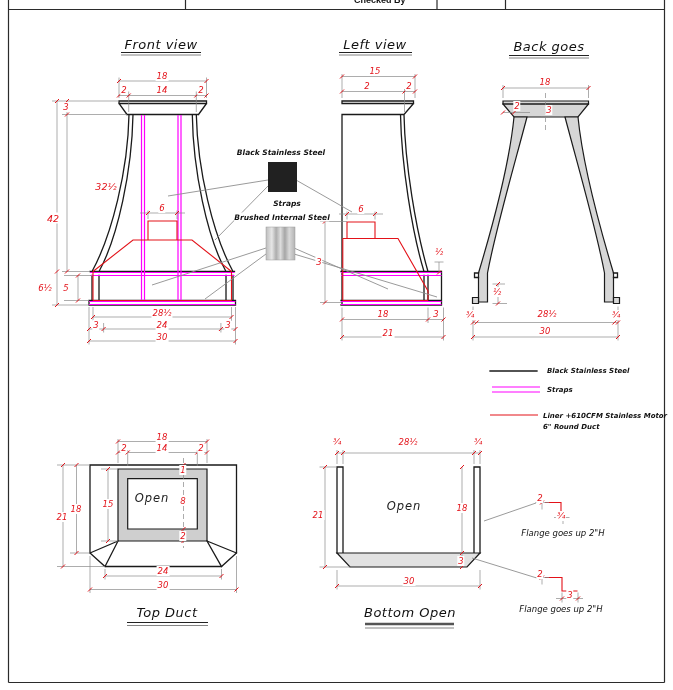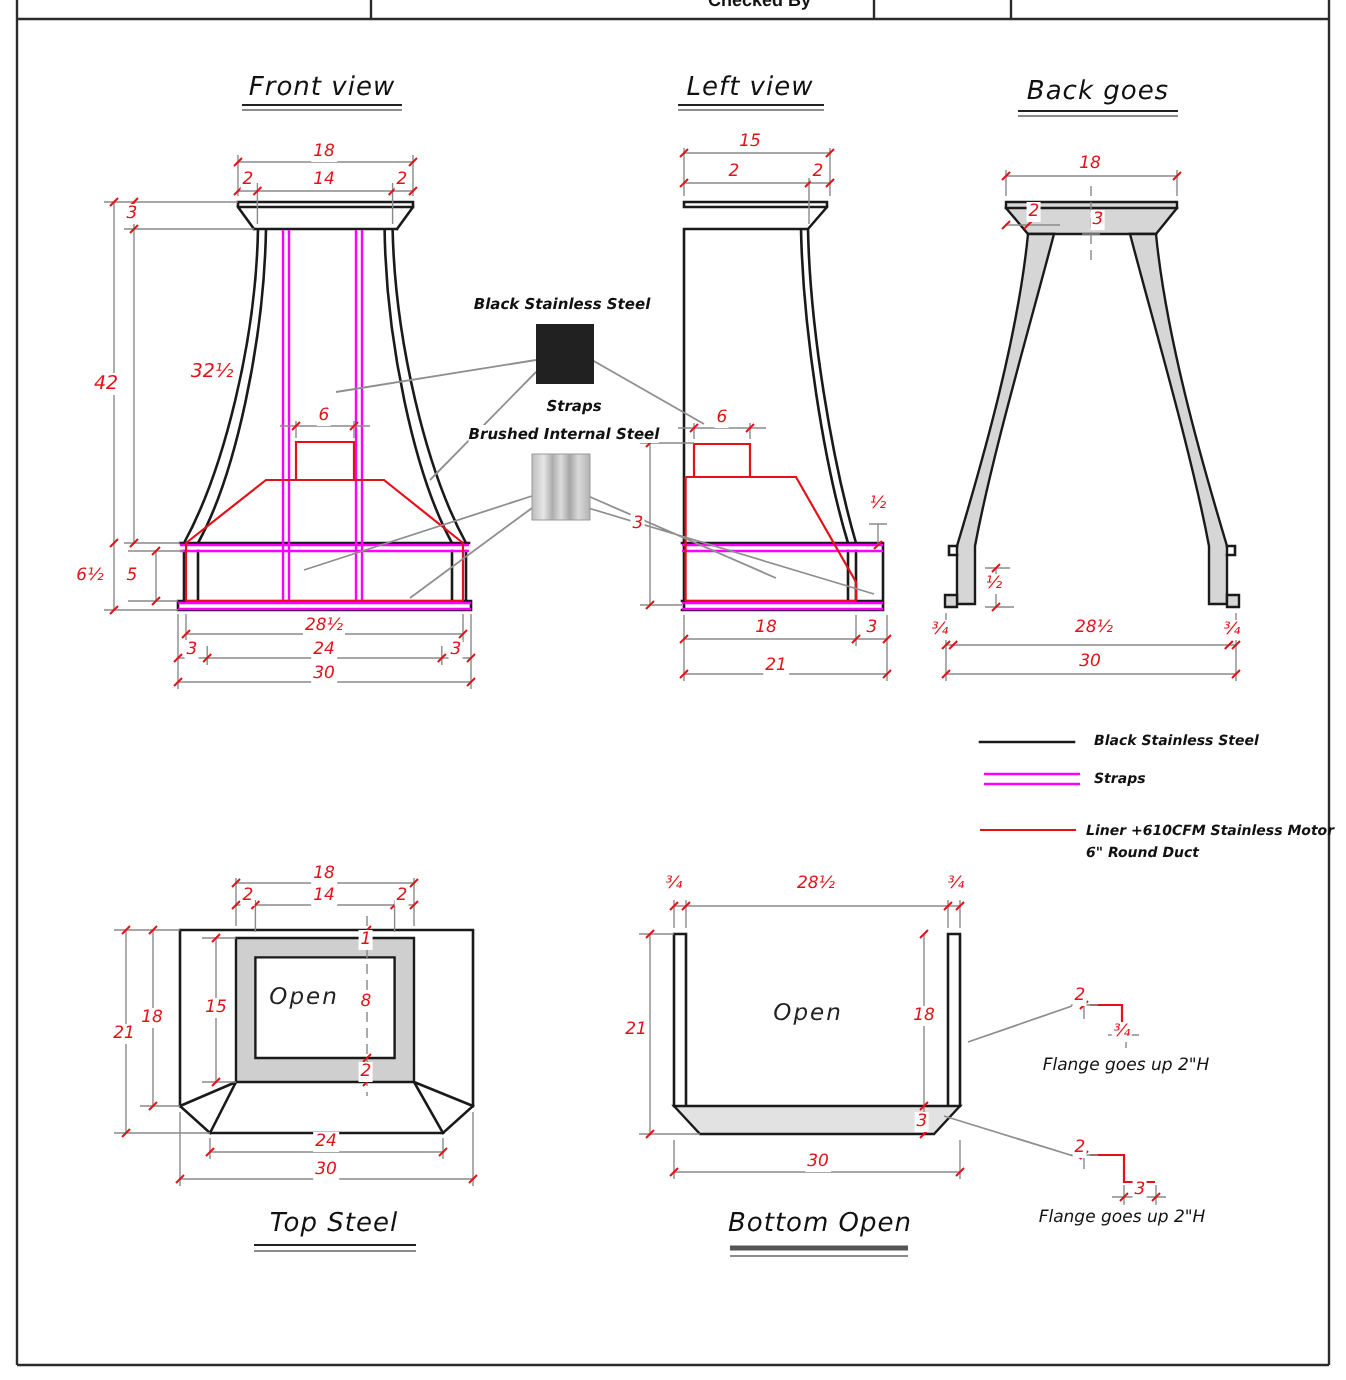--- a/index.html
+++ b/index.html
@@ -170,30 +170,30 @@
     <path class="g" d="M542,569.5V584.5 M535.5,577.5H549 M562,592.5V602.5 M578,592.5V602.5 M556,598.5H583"></path>
     <path class="tick" d="M540,504.5L544,500.5 M561,519.5L565,515.5 M540,579.5L544,575.5 M560,600.5L564,596.5 M576,600.5L580,596.5"></path>
   </g>
 </svg>
 
 <span class="cb" style="left:354px;top:-5px">Checked By</span>
 
 <span class="t vtitle" style="left:161px;top:44px">Front view</span>
 <span class="t vtitle" style="left:375px;top:44px">Left view</span>
 <span class="t vtitle" style="left:549px;top:46px">Back goes</span>
-<span class="t vtitle" style="left:167px;top:612px">Top Steel</span>
+<span class="t vtitle" style="left:167px;top:612px">Top Duct</span>
 <span class="t vtitle" style="left:410px;top:612px">Bottom Open</span>
 
 <span class="t dim" style="left:162px;top:76px">18</span>
 <span class="t dim" style="left:124px;top:90px">2</span>
 <span class="t dim" style="left:162px;top:90px">14</span>
 <span class="t dim" style="left:201px;top:90px">2</span>
 <span class="t dim" style="left:66px;top:107px">3</span>
 <span class="t dim dimbig" style="left:106px;top:186px">32½</span>
-<span class="t dim dimbig" style="left:53px;top:192px">42</span>
+<span class="t dim dimbig" style="left:53px;top:218px">42</span>
 <span class="t dim" style="left:162px;top:208px">6</span>
 <span class="t dim" style="left:45px;top:288px">6½</span>
 <span class="t dim" style="left:66px;top:288px">5</span>
 <span class="t dim" style="left:162px;top:313px">28½</span>
 <span class="t dim" style="left:96px;top:325px">3</span>
 <span class="t dim" style="left:162px;top:325px">24</span>
 <span class="t dim" style="left:228px;top:325px">3</span>
 <span class="t dim" style="left:162px;top:337px">30</span>
 
 <span class="t dim" style="left:375px;top:71px">15</span>

